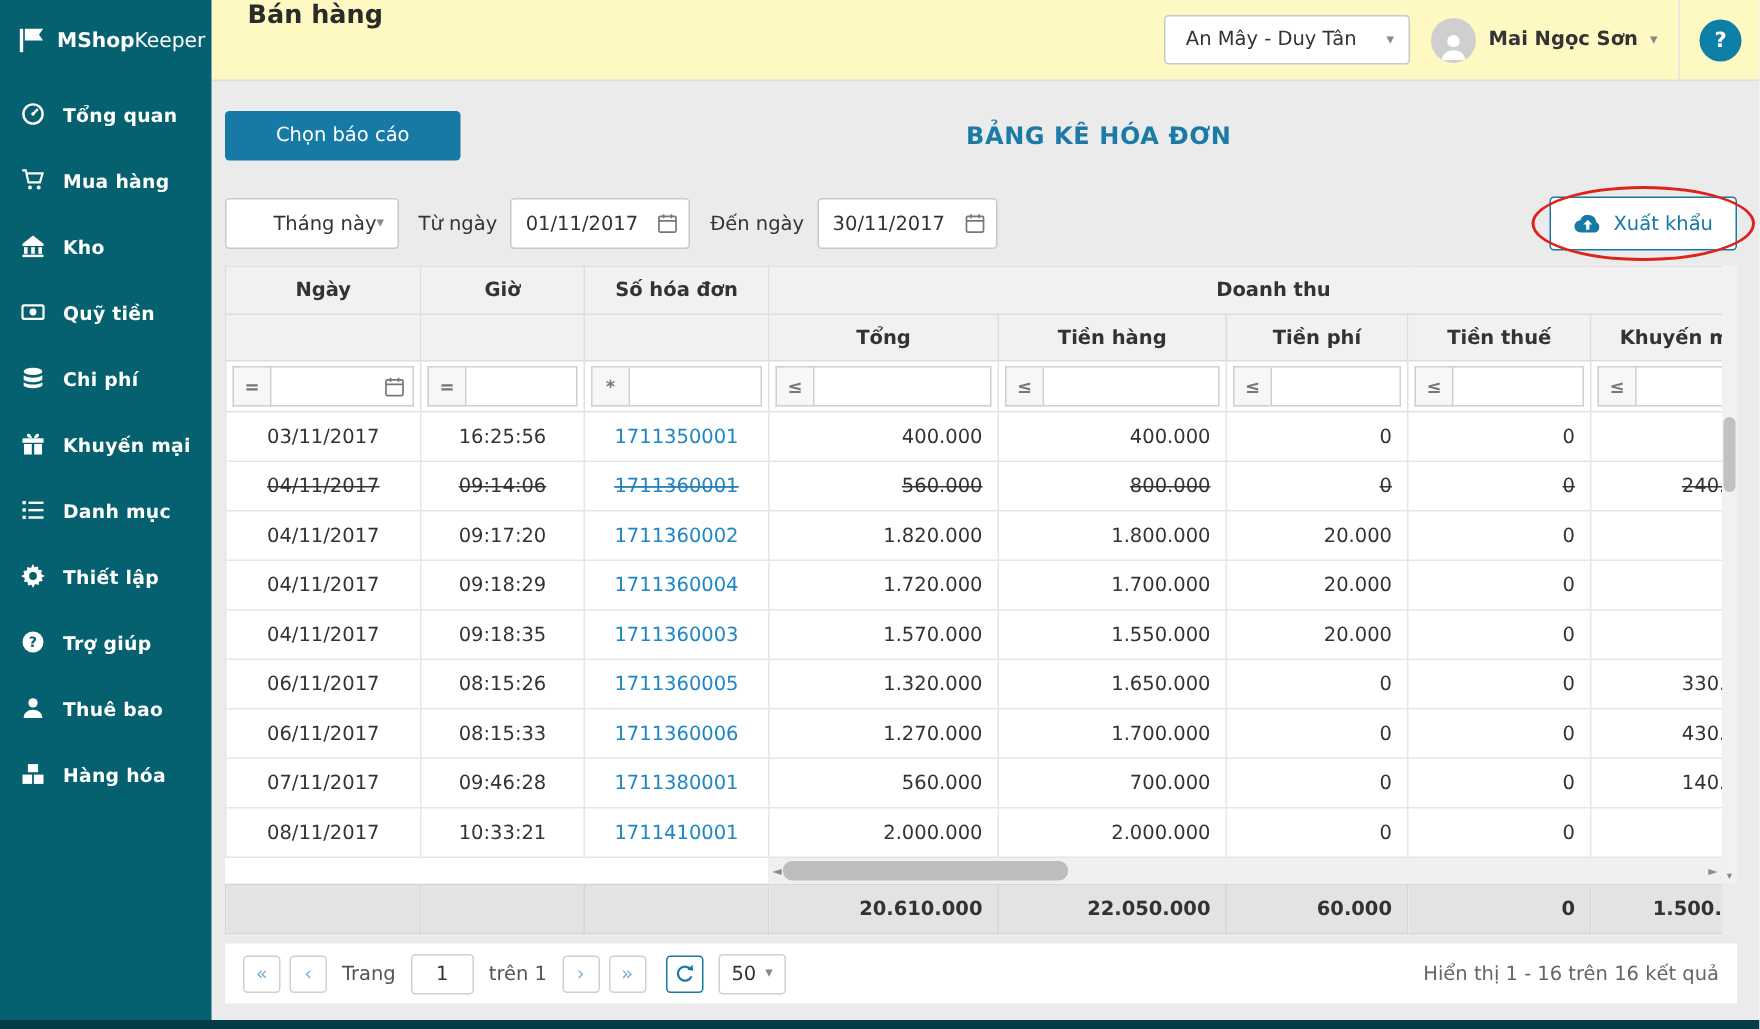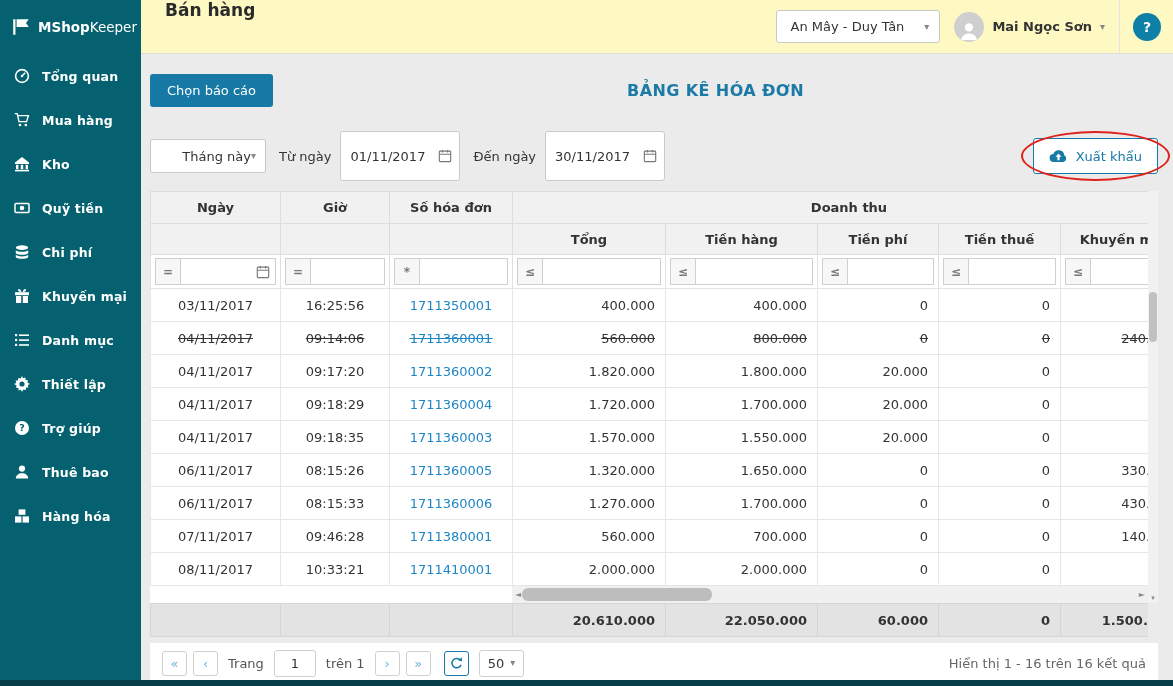--- a/index.html
+++ b/index.html
@@ -24,26 +24,26 @@
 .branch{height:33px;border:1px solid #c9c9c9;border-radius:3px;display:flex;align-items:center;gap:20px;padding:0 10px 0 14px;background:#fff;cursor:pointer}
 .caret{color:#888;font-size:10px;line-height:1}
 .user{display:flex;align-items:center;gap:8px;font-weight:bold;cursor:pointer}
 .avatar{width:30px;height:30px;border-radius:50%;background:#cfcfcf;display:flex;align-items:flex-end;justify-content:center;overflow:hidden}
 .avatar svg{width:22px;height:22px}
 .help-area{border-left:1px solid #e4e4e4;padding-left:13px;height:100%;display:flex;align-items:center}
 .help-btn{width:28px;height:28px;border-radius:50%;background:#0e7fa6;color:#fff;font-weight:bold;font-size:14px;display:flex;align-items:center;justify-content:center;cursor:pointer}
 
 .content{padding:20px 15px 0 9px}
 .report-head{display:flex;align-items:center;margin-bottom:24px;width:1008px}
-.btn-primary{height:33px;padding:0 17px;background:#1779a6;color:#fff;border:none;border-radius:3px;font-size:13px;cursor:pointer;font-family:inherit}
+.btn-primary{height:33px;padding:0 34px;background:#1779a6;color:#fff;border:none;border-radius:3px;font-size:13px;cursor:pointer;font-family:inherit}
 .report-title{flex:1;text-align:center;color:#1b7aa6;font-size:16px;font-weight:bold;letter-spacing:.4px}
 .filter-bar{display:flex;align-items:center;gap:8px;margin-bottom:10px;width:1008px}
 .select{background:#fff;border:1px solid #c9c9c9;border-radius:3px;height:34px;width:116px;display:flex;align-items:center;justify-content:flex-end;padding:0 9px 0 10px;cursor:pointer}
 .flabel{margin:0 1px 0 5px;white-space:nowrap}
-.date{background:#fff;border:1px solid #c9c9c9;border-radius:3px;height:50px;width:120px;display:flex;align-items:center;justify-content:space-between;padding:0 7px 0 9px}
+.date{background:#fff;border:1px solid #c9c9c9;border-radius:3px;height:34px;width:120px;display:flex;align-items:center;justify-content:space-between;padding:0 7px 0 9px}
 .date input{border:none;outline:none;width:78px;font:inherit;color:#333;background:transparent}
 .date svg,.fin svg{width:14px;height:14px;flex-shrink:0}
 .btn-outline{background:#fff;border:1px solid #1779a6;border-radius:3px;height:34px;color:#1779a6;display:flex;align-items:center;gap:8px;padding:0 15px;cursor:pointer;font-family:inherit;font-size:13px}
 .btn-outline svg{flex-shrink:0}
 .export-wrap{margin-left:auto;position:relative}
 .export-wrap .btn-outline{height:36px}
 .annotation{position:absolute;left:-12px;top:-7px;right:-12px;bottom:-7px;border:2.5px solid #de231b;border-radius:50%;pointer-events:none}
 
 .grid-wrap{position:relative;width:1008px}
 .viewport{width:998px;overflow:hidden}

